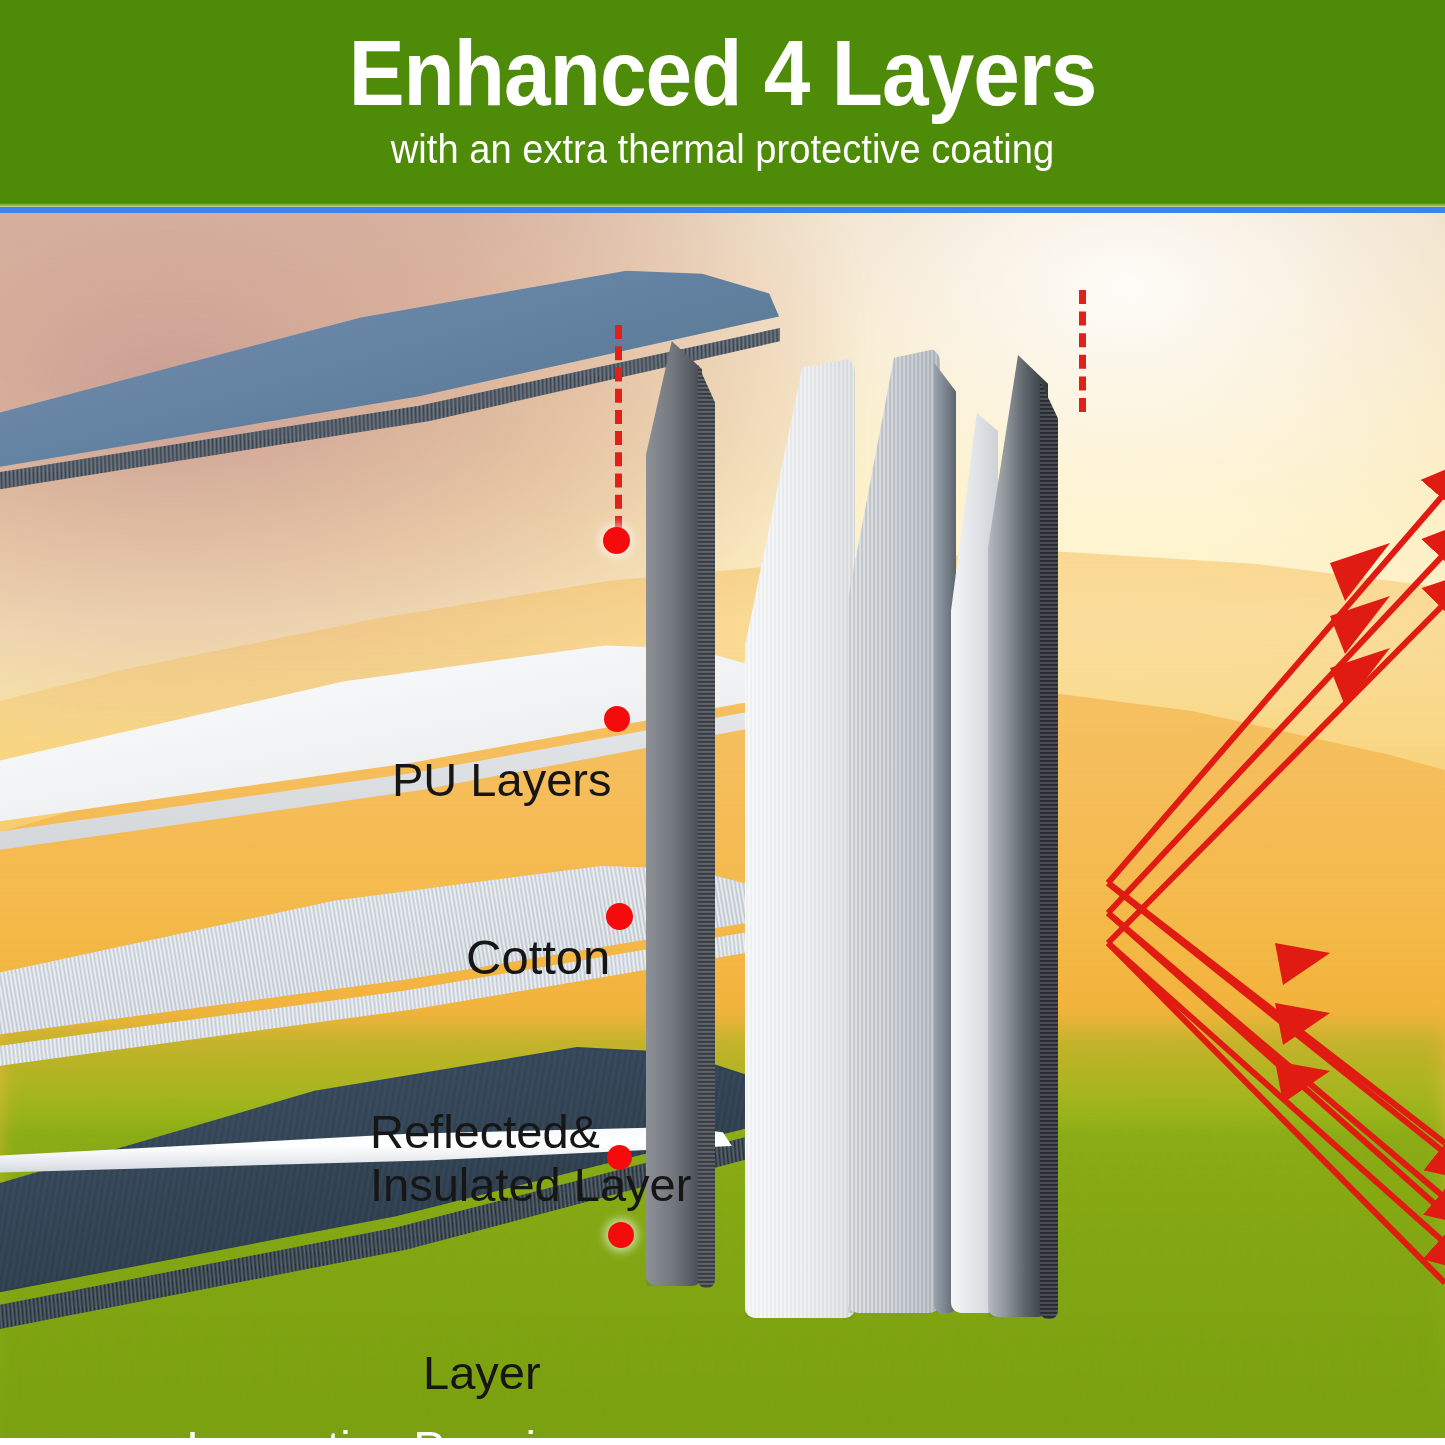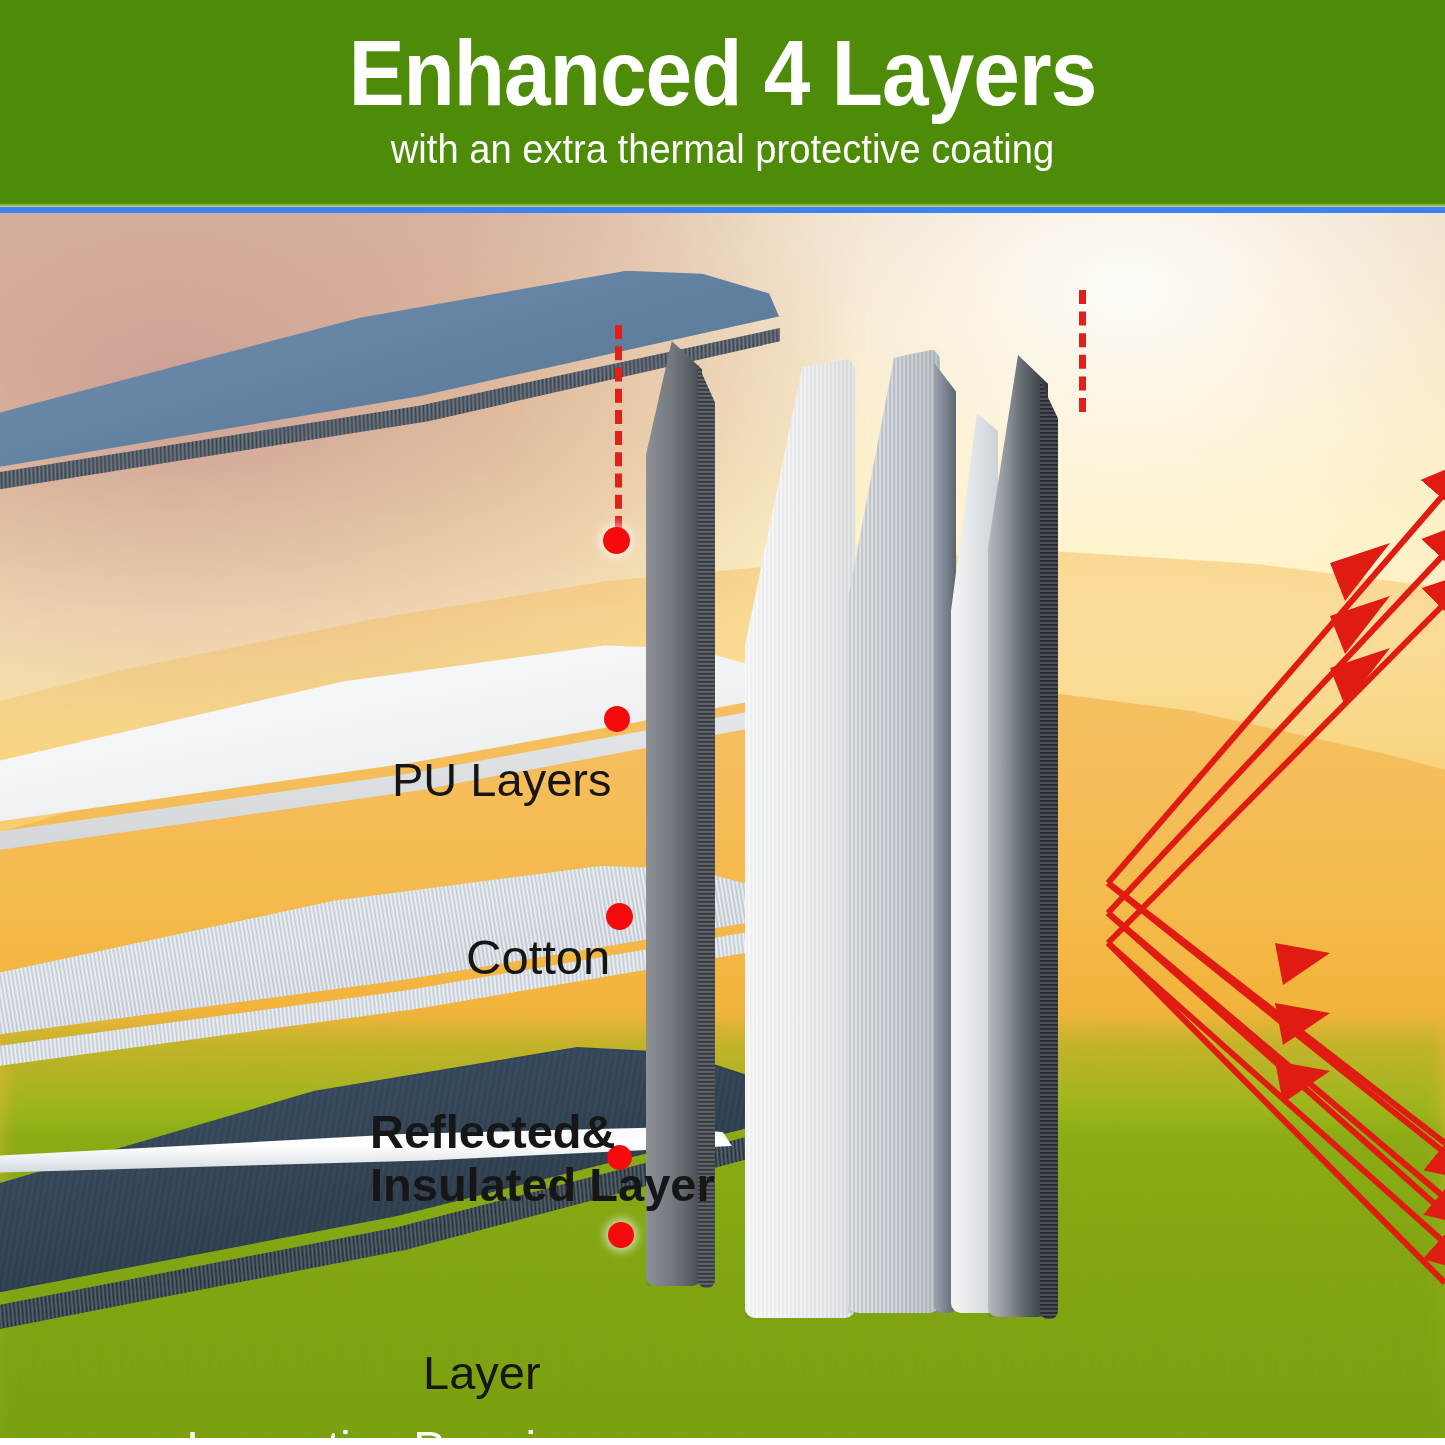--- a/index.html
+++ b/index.html
@@ -319,21 +319,21 @@
     position: absolute;
     font-family: "Liberation Sans", sans-serif;
     white-space: pre-line;
     line-height: 1.12;
   }
   .label-dark { color: #161616; }
   .label-light { color: #ffffff; }
 
   #label-pu       { left: 392px; top: 541px; font-size: 47px; }
   #label-cotton   { left: 466px; top: 694px; font-size: 49px; margin-top: 23px; }
-  #label-refl     { left: 370px; top: 893px; font-size: 47px; font-weight: bold; }
+  #label-refl     { left: 370px; top: 893px; font-size: 47px; }
   #label-magnet   { left: 423px; top: 1134px; font-size: 47px; }
   #label-fabric   { left: 186px; top: 1209px; font-size: 47px; }
   #label-right    { left: 840px; top: 245px; font-size: 46px; }
 
   
   #rays { position: absolute; left: 0; top: 0; width: 1445px; height: 1232px; pointer-events: none; }
 </style>
 </head>
 <body>
 

